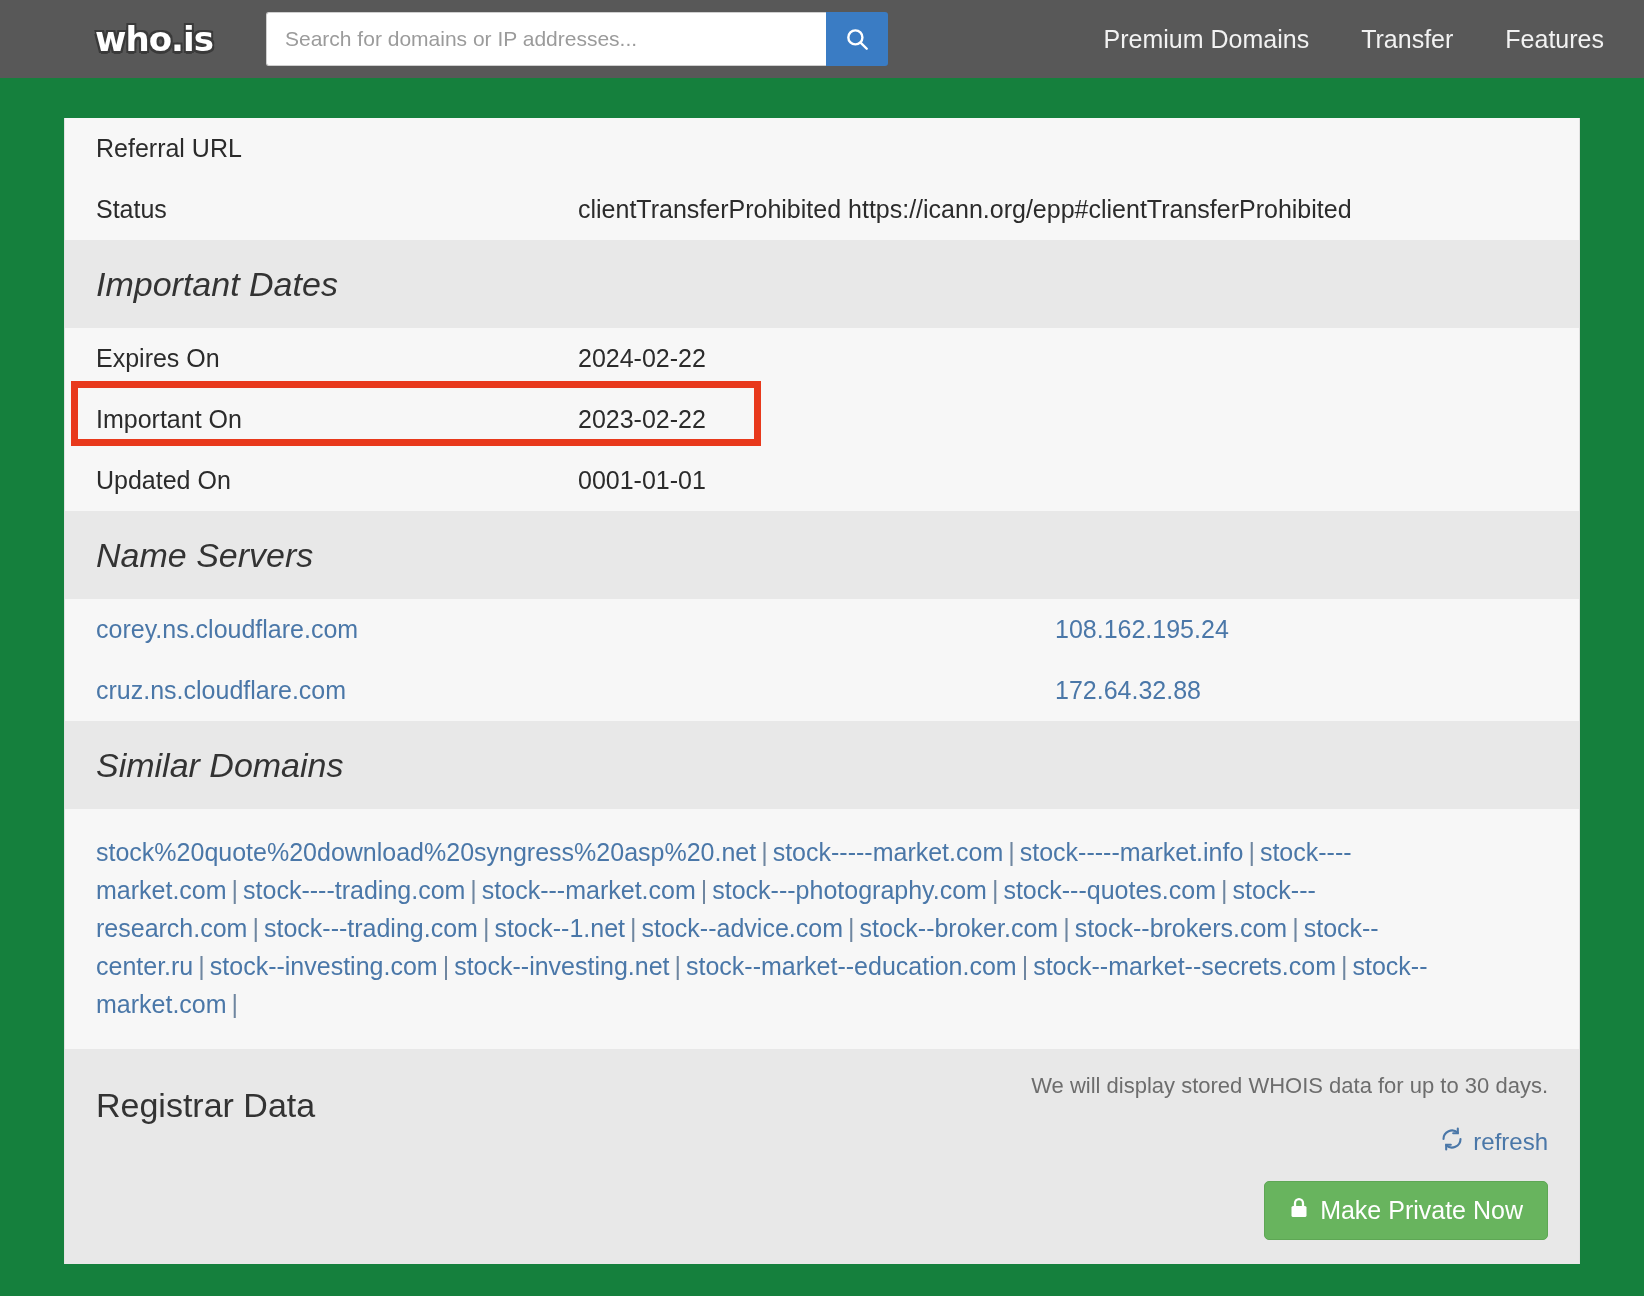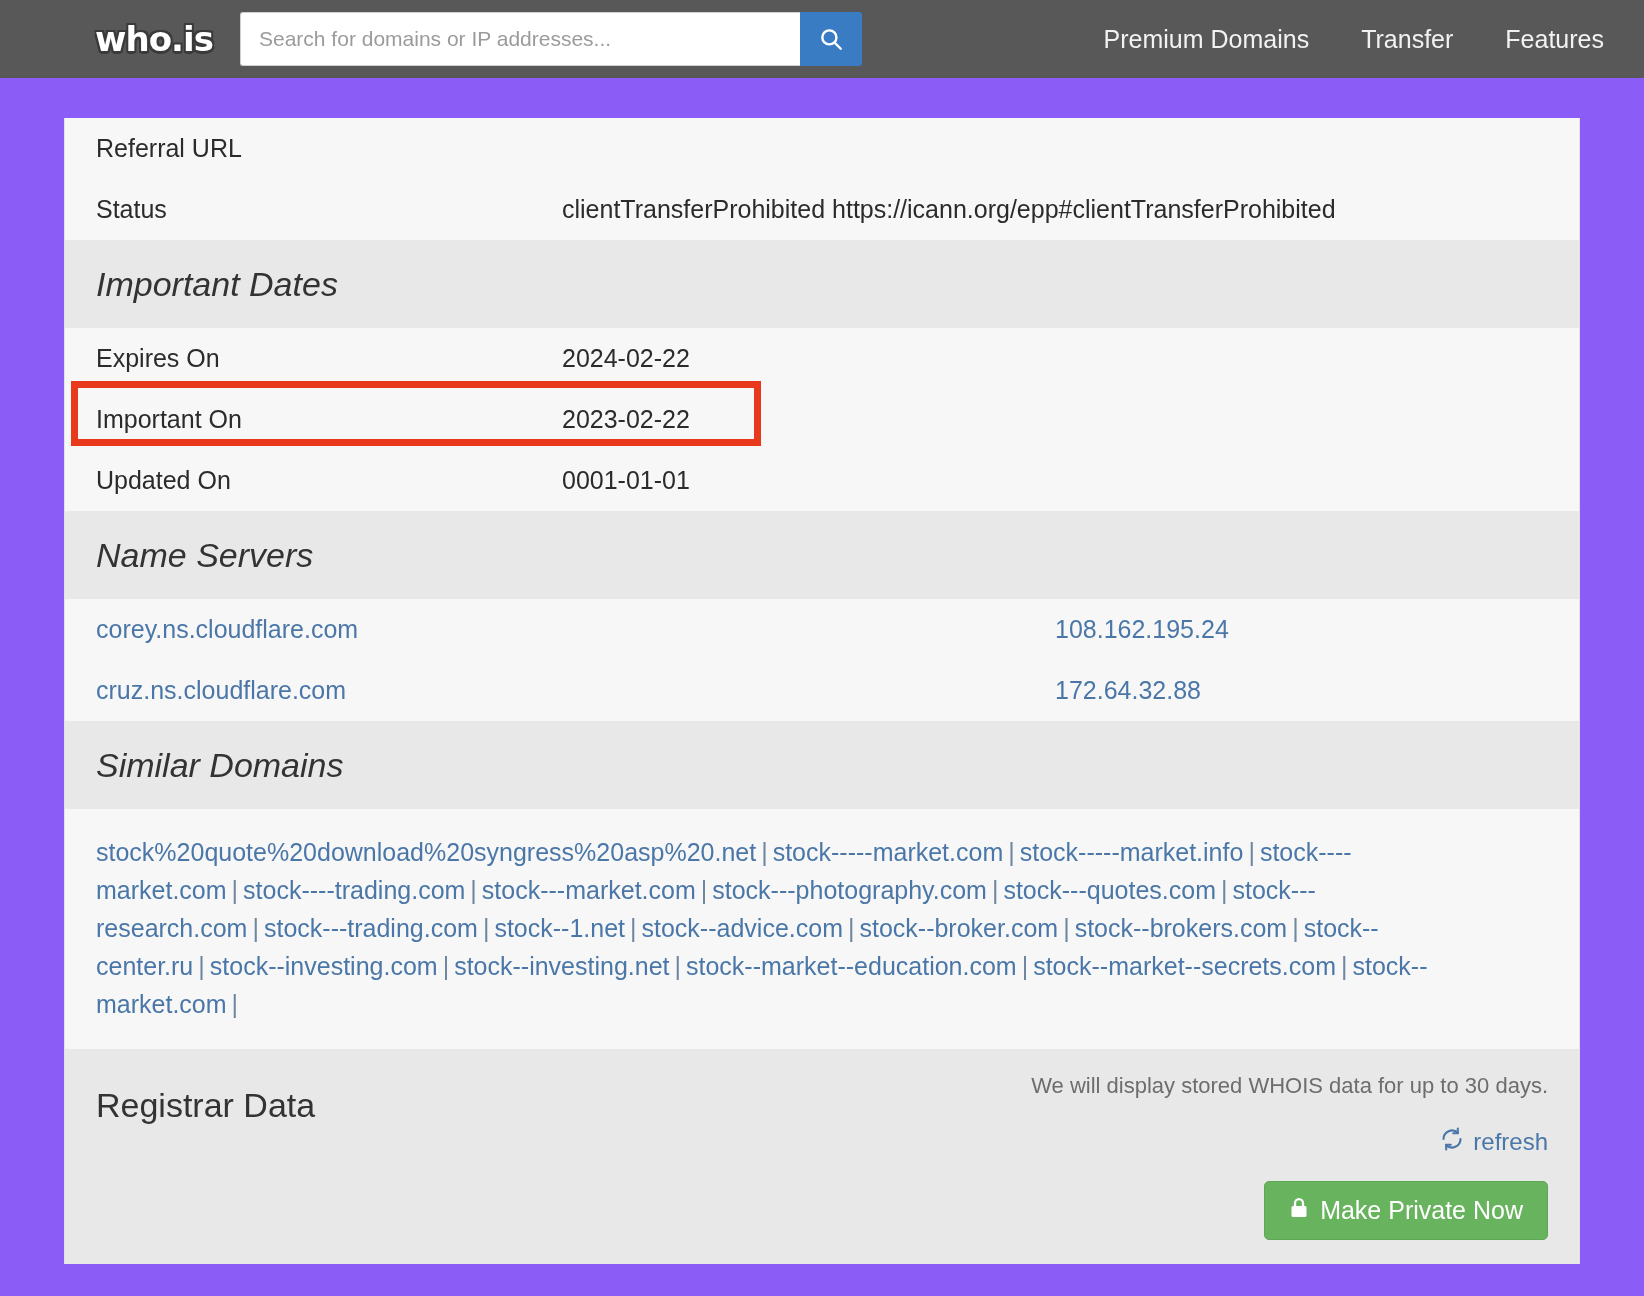--- a/index.html
+++ b/index.html
@@ -6,21 +6,21 @@
     margin: 0;
     padding: 0;
     background: #ffffff;
     font-family: "Liberation Sans", sans-serif;
   }
   #page {
     position: relative;
     width: 1644px;
     height: 1296px;
     overflow: hidden;
-    background: #8b5cf6;
+    background: #15803d;
   }
 
   
   .site-header {
     position: absolute;
     top: 0; left: 0;
     width: 1644px;
     height: 78px;
     background: #585858;
     display: flex;
@@ -39,21 +39,21 @@
     font-weight: bold;
     font-size: 34px;
     letter-spacing: -1px;
     text-shadow:
       -2px -2px 0 #3a3a3a,  2px -2px 0 #3a3a3a,
       -2px  2px 0 #3a3a3a,  2px  2px 0 #3a3a3a,
        0px  3px 0 #3a3a3a;
     user-select: none;
   }
   .search-wrap {
-    margin-left: 20px;
+    margin-left: 46px;
     display: flex;
     align-items: flex-end;
     height: 54px;
   }
   .search-input {
     width: 560px;
     height: 54px;
     box-sizing: border-box;
     border: 1px solid #cfcfcf;
     border-right: none;
@@ -119,20 +119,21 @@
   .clip-row .kv { height: 62px; margin-top: -22px; }
 
   .kv {
     display: flex;
     align-items: center;
     height: 61px;
     background: #f7f7f7;
     font-size: 25px;
     color: #2b2b2b;
     box-sizing: border-box;
+    gap: 16px;
   }
   .kv .k { width: 497px; padding-left: 31px; box-sizing: border-box; }
   .kv .v { flex: 1; }
 
   .section-head {
     background: #e8e8e8;
     height: 88px;
     display: flex;
     align-items: center;
     padding-left: 31px;

